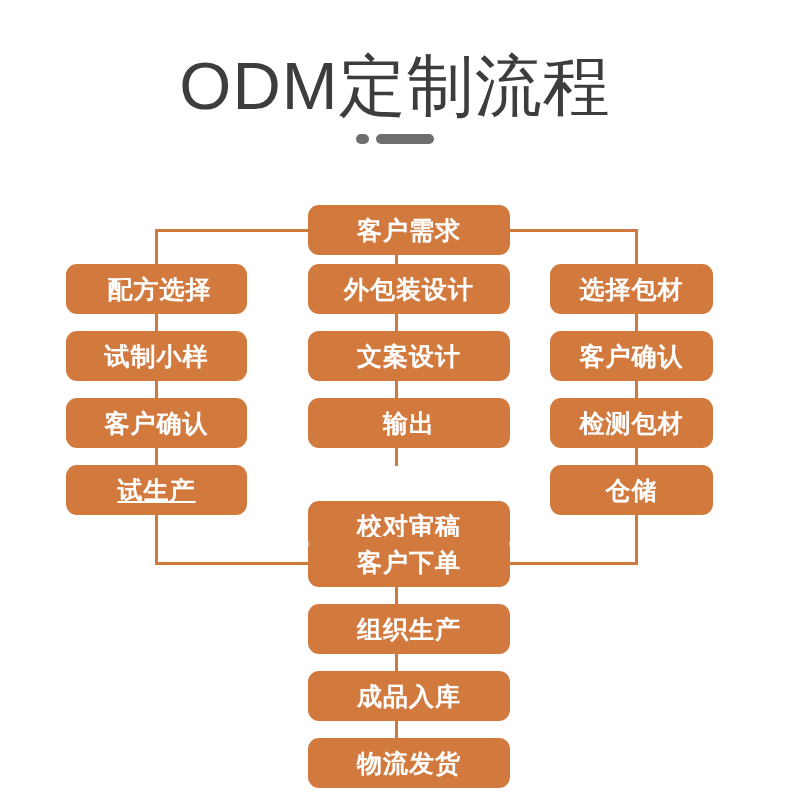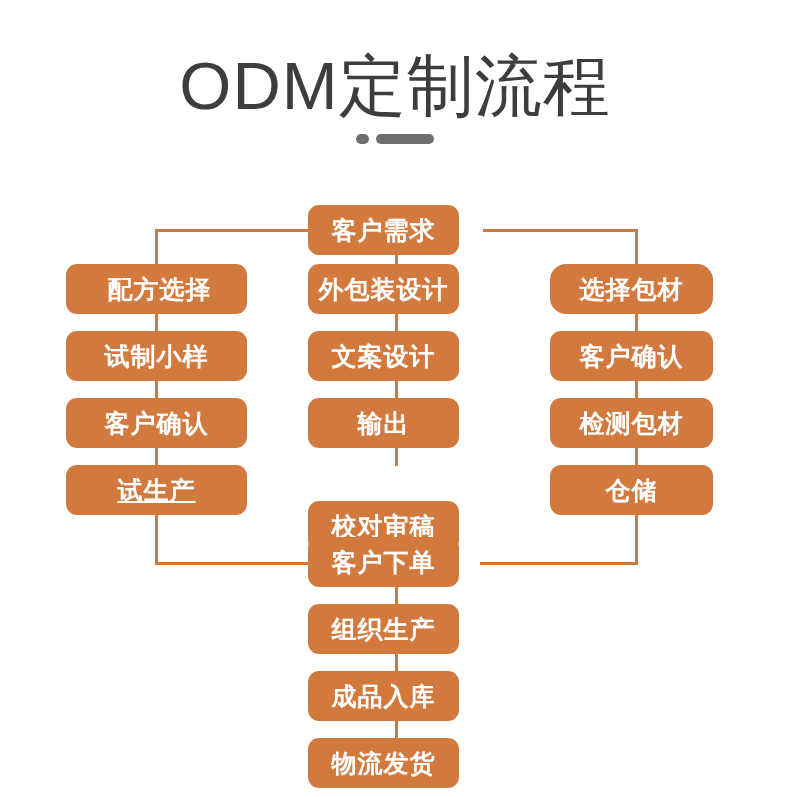--- a/index.html
+++ b/index.html
@@ -90,21 +90,21 @@
     display: flex;
     align-items: center;
     justify-content: center;
     white-space: nowrap;
     letter-spacing: 1px;
     text-shadow: 0 0 1px rgba(255,255,255,0.25);
   }
 
   
   .col-left  { left: 66px;  width: 181px; }
-  .col-mid   { left: 308px; width: 151px; }
+  .col-mid   { left: 308px; width: 202px; }
   .col-right { left: 550px; width: 163px; }
   .node { height: 50px; }
 </style>
 </head>
 <body>
 
 <div id="page">
 
   <div class="title">ODM定制流程</div>
 
@@ -151,21 +151,21 @@
     <div class="node col-left" style="top:264px;padding-left:6px;">配方选择</div>
     <div class="node col-left" style="top:331px;">试制小样</div>
     <div class="node col-left" style="top:398px;">客户确认</div>
     <div class="node col-left" style="top:465px;text-decoration:underline;">试生产</div>
 
     <div class="node col-mid" style="top:264px;">外包装设计</div>
     <div class="node col-mid" style="top:398px;">输出</div>
     <div class="node col-mid" style="top:331px;">文案设计</div>
     <div class="node col-mid" style="top:465px;margin-top:36px;">校对审稿</div>
 
-    <div class="node col-right" style="top:264px;border-radius:16px;">选择包材</div>
+    <div class="node col-right" style="top:264px;">选择包材</div>
     <div class="node col-right" style="top:331px;">客户确认</div>
     <div class="node col-right" style="top:398px;">检测包材</div>
     <div class="node col-right" style="top:465px;">仓储</div>
 
     <div class="node col-mid" style="top:537px;">客户下单</div>
     <div class="node col-mid" style="top:604px;">组织生产</div>
     <div class="node col-mid" style="top:671px;">成品入库</div>
     <div class="node col-mid" style="top:738px;">物流发货</div>
 
   </div>

